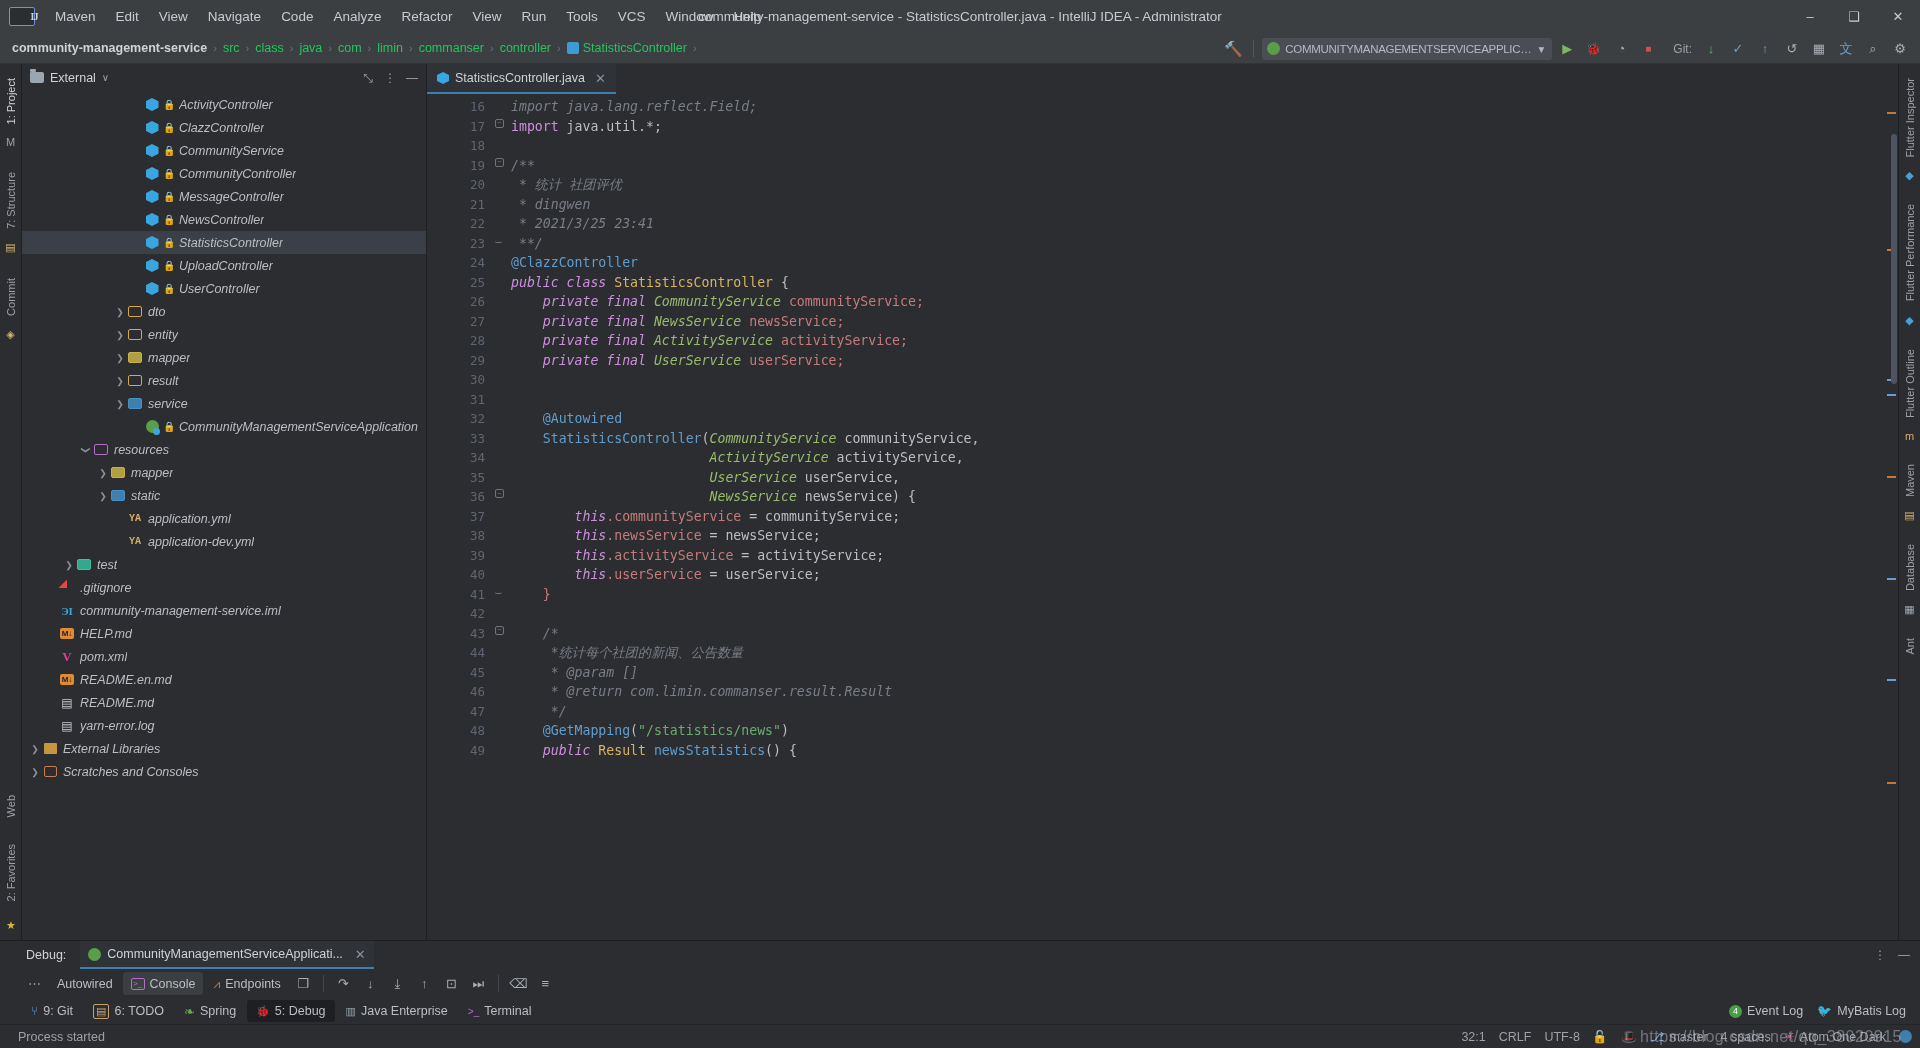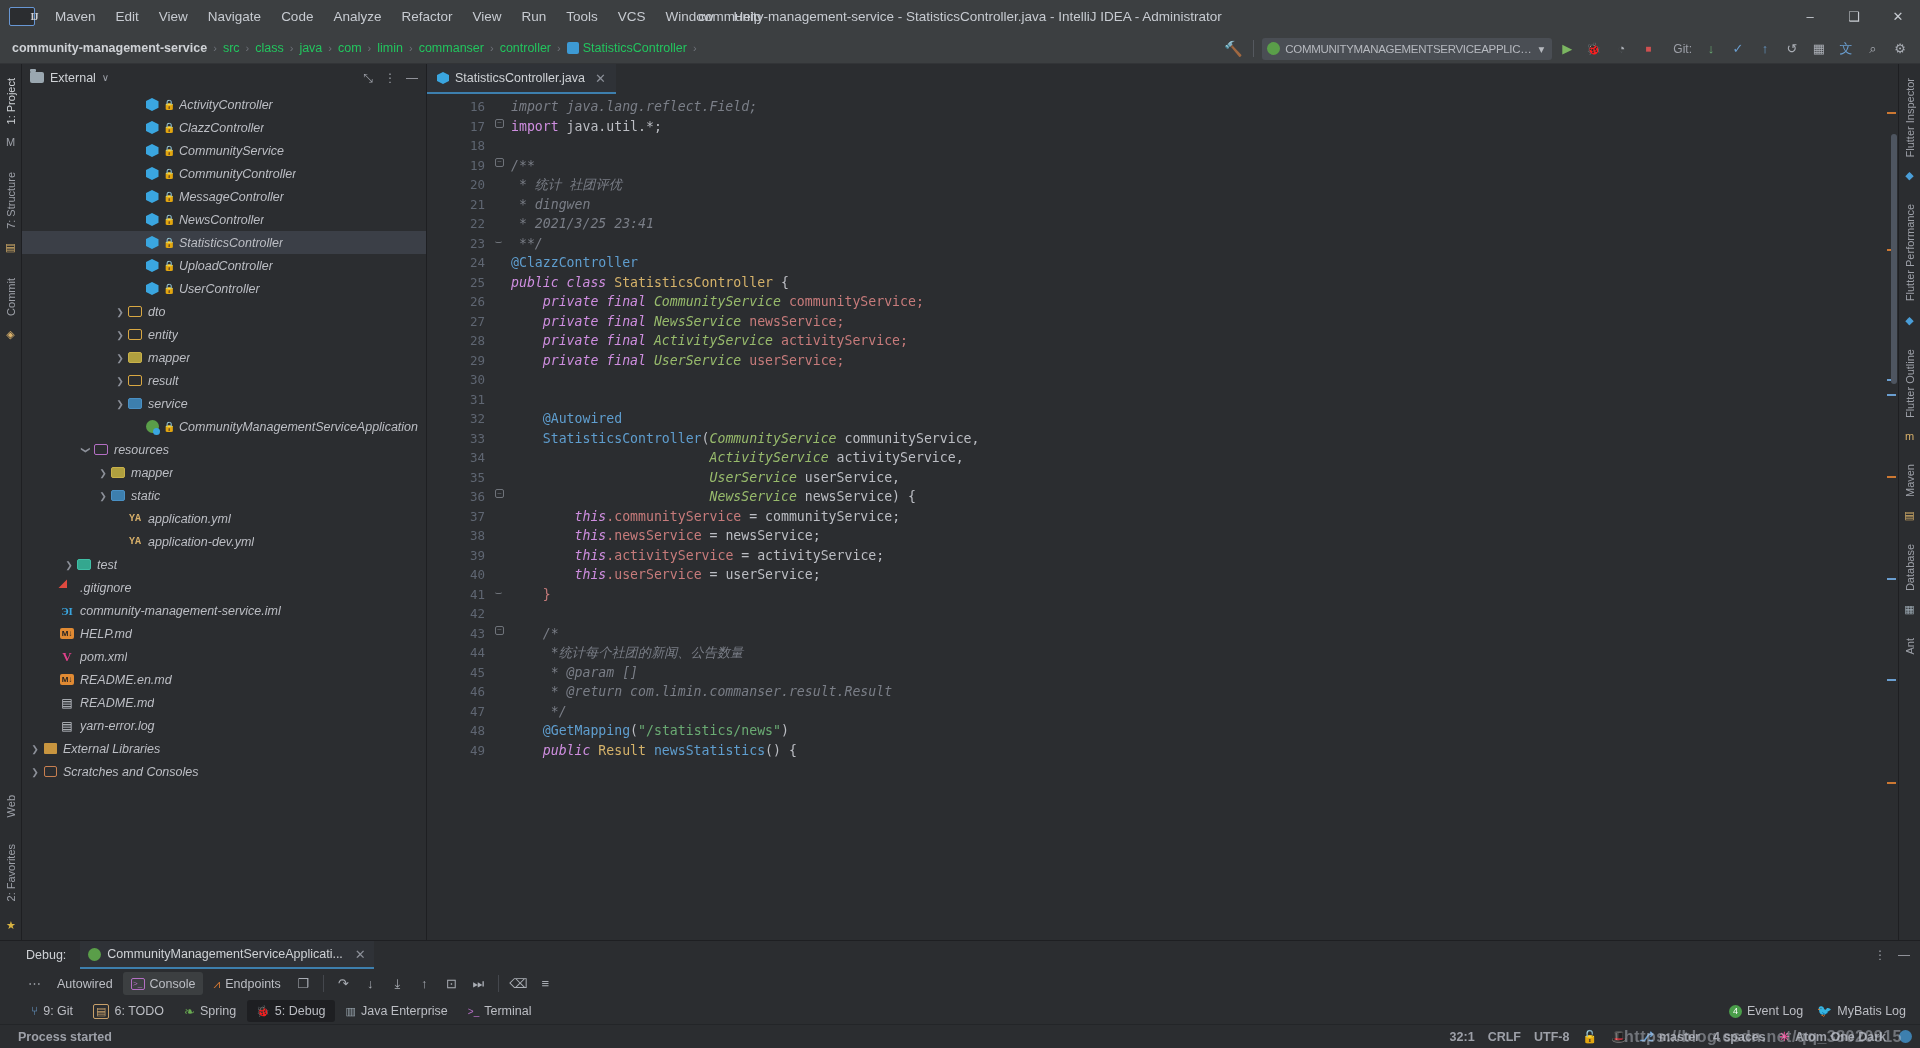--- a/index.html
+++ b/index.html
@@ -207,21 +207,21 @@
   .btab { height: 22px; display:flex; align-items:center; gap:5px; padding: 0 9px;
           font-size:12.5px; color:#bcbec4; border-radius:3px;}
   .btab.active { background:#1e1f22; }
   .bottom-right { margin-left:auto; display:flex; align-items:center; gap:14px; padding-right:14px;}
   .br-item { display:flex; align-items:center; gap:5px; font-size:12.5px; color:#bcbec4;}
 
   
   .statusbar {
     height: 24px; background: #2b2d30; display: flex; align-items: center;
     padding-left: 18px; font-size: 12.5px; color: #9da0a8; flex:0 0 24px;
-    border-top: 1px solid #232528; position: relative; font-weight: bold;
+    border-top: 1px solid #232528; position: relative;
   }
   .sb-right { position:absolute; right: 8px; display:flex; align-items:center; gap: 13px;}
   .sb-i { display:flex; align-items:center; gap:5px; }
   .watermark {
     position: absolute; right: 18px; bottom: 2px; font-size: 16px;
     color: rgba(200,205,212,0.45); font-family: "Liberation Sans", sans-serif;
     letter-spacing: 0.5px; pointer-events:none;
   }
   .blue-dot { width: 13px; height:13px; border-radius:50%; background:#3d7fae;}
 </style>

